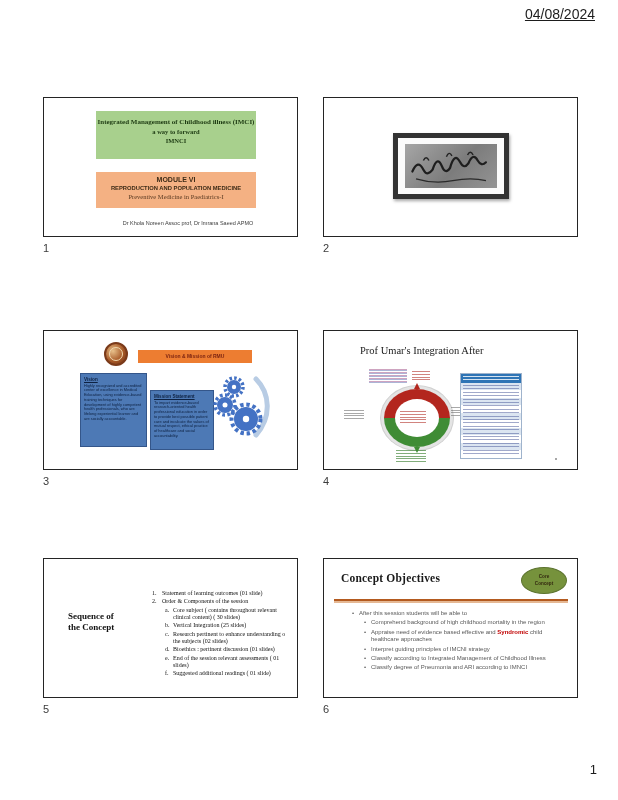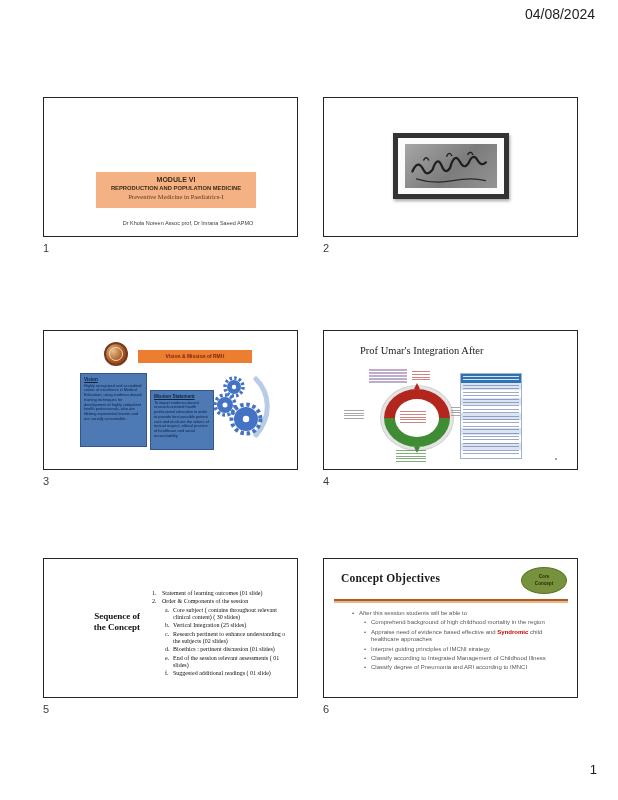--- a/index.html
+++ b/index.html
@@ -1,18 +1,18 @@
 <!DOCTYPE html>
 <html><head>
 <meta charset="utf-8">
 <style>
   html,body{margin:0;padding:0;background:#ffffff;}
   body{width:618px;height:800px;position:relative;font-family:"Liberation Sans",sans-serif;overflow:hidden;}
 
-  .date{position:absolute;top:6px;right:23px;font-size:14px;color:#1d1d1d;}
+  .date{position:absolute;top:6px;right:23px;font-size:14px;color:#1d1d1d;text-decoration:underline;}
   .pagenum{position:absolute;top:762px;right:21px;font-size:13px;color:#1d1d1d;}
 
   .slide{position:absolute;width:255px;height:140px;background:#fff;border:1px solid #242424;box-sizing:border-box;overflow:hidden;}
   .s1{left:43px;top:97px}.s2{left:323px;top:97px}
   .s3{left:43px;top:330px}.s4{left:323px;top:330px}
   .s5{left:43px;top:558px}.s6{left:323px;top:558px}
 
   .slide-num{position:absolute;font-size:11px;color:#3c3c3c;}
   .n1{left:43px;top:242px}.n2{left:323px;top:242px}
   .n3{left:43px;top:475px}.n4{left:323px;top:475px}
@@ -68,21 +68,21 @@
   .tri-down{position:absolute;width:0;height:0;border-left:3px solid transparent;border-right:3px solid transparent;border-top:6px solid #3f8c35;}
   .itable{position:absolute;left:136px;top:42px;width:60px;height:84px;border:1px solid #9fb3cc;background:#fff;}
   .thead{position:absolute;left:0;right:0;top:0;height:9px;background:#2e74b5;}
   .thead-lines{position:absolute;inset:2px;background:repeating-linear-gradient(180deg,rgba(255,255,255,.8) 0 1px,transparent 1px 3px);}
   .tbody{position:absolute;left:0;right:0;top:9px;bottom:0;
     background:repeating-linear-gradient(180deg,#dbe5f1 0 7px,#ffffff 7px 15px);}
   .tlines{position:absolute;inset:2px;background:repeating-linear-gradient(180deg,rgba(68,84,150,.5) 0 1px,transparent 1px 3.4px);}
   .dot{position:absolute;left:231px;top:127px;width:2px;height:2px;background:#8a8a8a;border-radius:50%;}
 
   
-  .s5-heading{position:absolute;left:8px;top:52px;width:88px;text-align:right;
+  .s5-heading{position:absolute;left:24px;top:52px;width:88px;text-align:left;
     font-family:"Liberation Serif",serif;font-weight:bold;font-size:9px;color:#111;line-height:1.25;}
   .s5-list{position:absolute;left:108px;top:31px;width:138px;font-family:"Liberation Serif",serif;
     color:#111;font-size:6px;line-height:1.22;}
   .li{display:flex;margin-bottom:1px;}
   .li .mk{width:10px;flex:none;}
   .sub{margin-left:13px;}
   .sub .mk{width:8px;flex:none;}
 
   
   .s6-title{position:absolute;left:17px;top:13px;font-family:"Liberation Serif",serif;
@@ -96,20 +96,25 @@
   .obj .b{width:7px;flex:none;}
   .lvl2{margin-left:12px;}
   .hl{color:#c00000;font-weight:bold;}
 </style>
 </head>
 <body>
 
 <div class="date">04/08/2024</div>
 
 <div class="slide s1">
+  <div class="greenbox">
+    <div class="gl1">Integrated Management of Childhood illness (IMCI)</div>
+    <div class="gl2">a way to forward</div>
+    <div class="gl3">IMNCI</div>
+  </div>
   <div class="orangebox">
     <div class="ol1">MODULE VI</div>
     <div class="ol2">REPRODUCTION AND POPULATION MEDICINE</div>
     <div class="ol3">Preventive Medicine in Paediatrics-I</div>
   </div>
   <div class="authors">Dr Khola Noreen Assoc prof, Dr Imrana Saeed APMO</div>
 </div>
 <div class="slide-num n1">1</div>
 
 <div class="slide s2">

